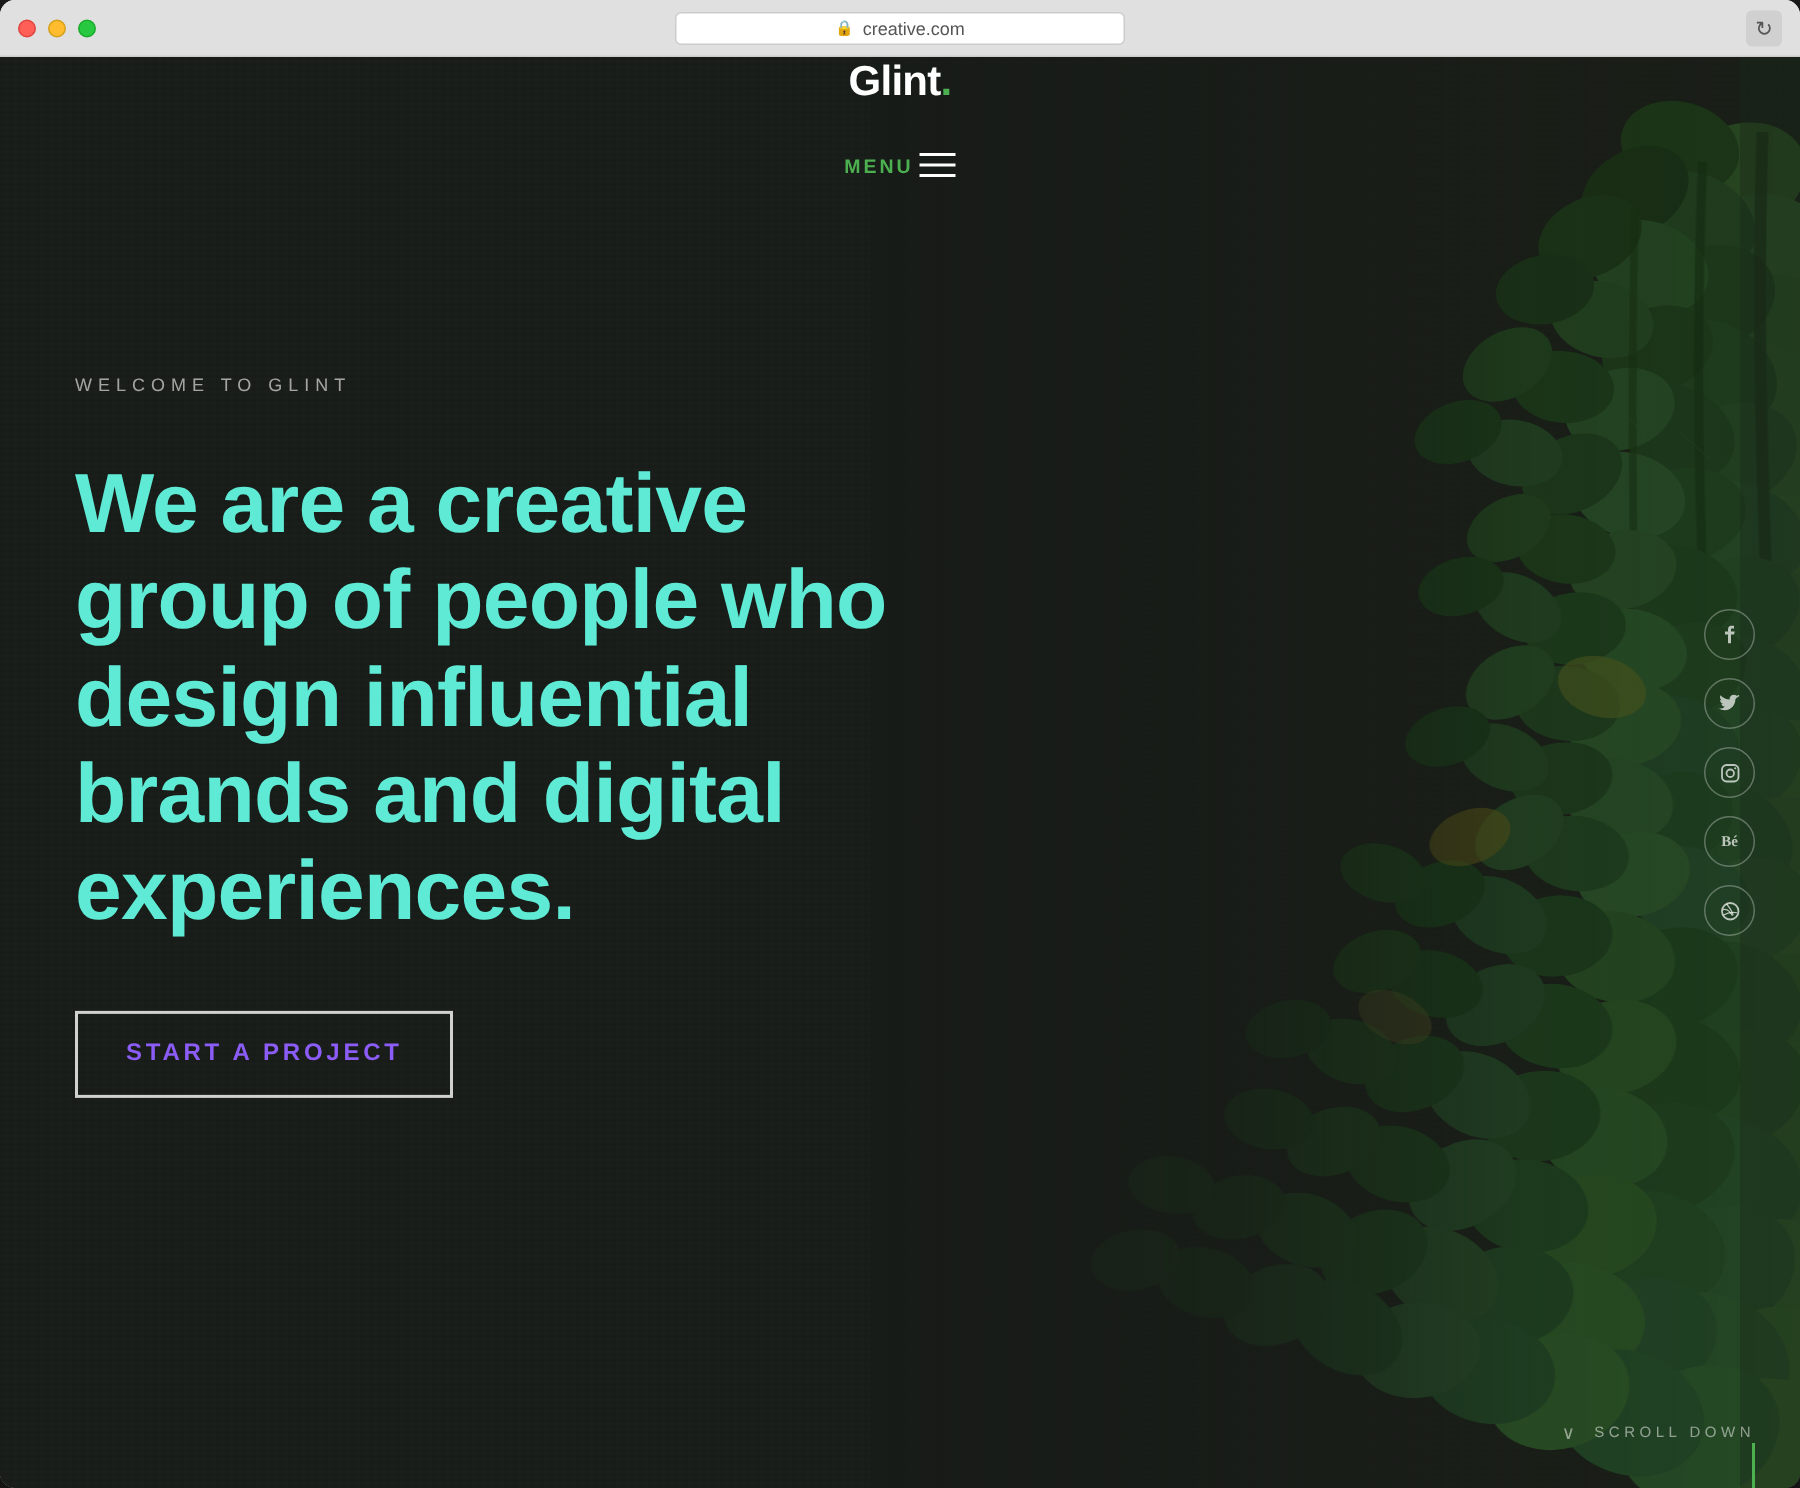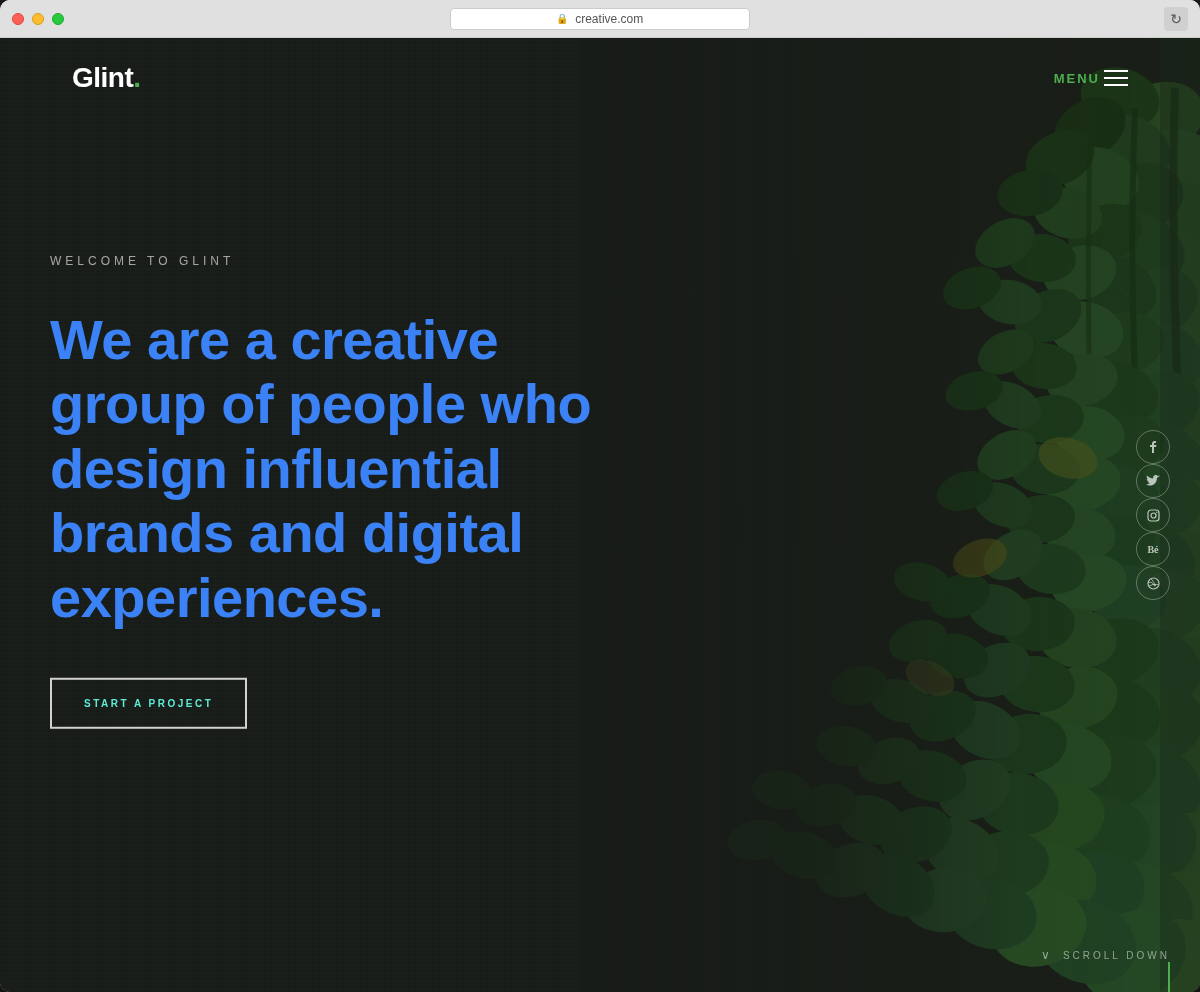--- a/index.html
+++ b/index.html
@@ -141,20 +141,21 @@
     .nav {
       position: absolute;
       top: 0;
       left: 0;
       right: 0;
       height: 80px;
       display: flex;
       align-items: center;
       justify-content: space-between;
       padding: 0 72px;
+      flex-direction: column;
     }
 
     .logo {
       font-size: 28px;
       font-weight: 700;
       color: #fff;
       letter-spacing: -0.5px;
     }
 
     .logo-dot {
@@ -203,53 +204,53 @@
       font-weight: 400;
       color: rgba(255,255,255,0.6);
       letter-spacing: 4px;
       text-transform: uppercase;
       margin-bottom: 40px;
     }
 
     .headline {
       font-size: 56px;
       font-weight: 700;
-      color: #3b82f6;
+      color: #5eead4;
       line-height: 1.15;
       margin-bottom: 48px;
       letter-spacing: -0.5px;
     }
 
     .cta-buttons {
       display: flex;
       gap: 16px;
     }
 
     .btn-outline {
       padding: 18px 32px;
       border: 2px solid rgba(255,255,255,0.8);
       background: transparent;
-      color: #5eead4;
-      font-size: 10px;
+      color: #8b5cf6;
+      font-size: 16px;
       font-weight: 600;
       letter-spacing: 2.5px;
       text-transform: uppercase;
       cursor: pointer;
       transition: all 0.2s;
     }
 
     
     .social-icons {
       position: absolute;
       right: 30px;
       top: 50%;
       transform: translateY(-50%);
       display: flex;
       flex-direction: column;
-      gap: 0;
+      gap: 12px;
       align-items: center;
     }
 
     .social-icon-circle {
       width: 34px;
       height: 34px;
       border-radius: 50%;
       border: 1px solid rgba(255,255,255,0.3);
       display: flex;
       align-items: center;

